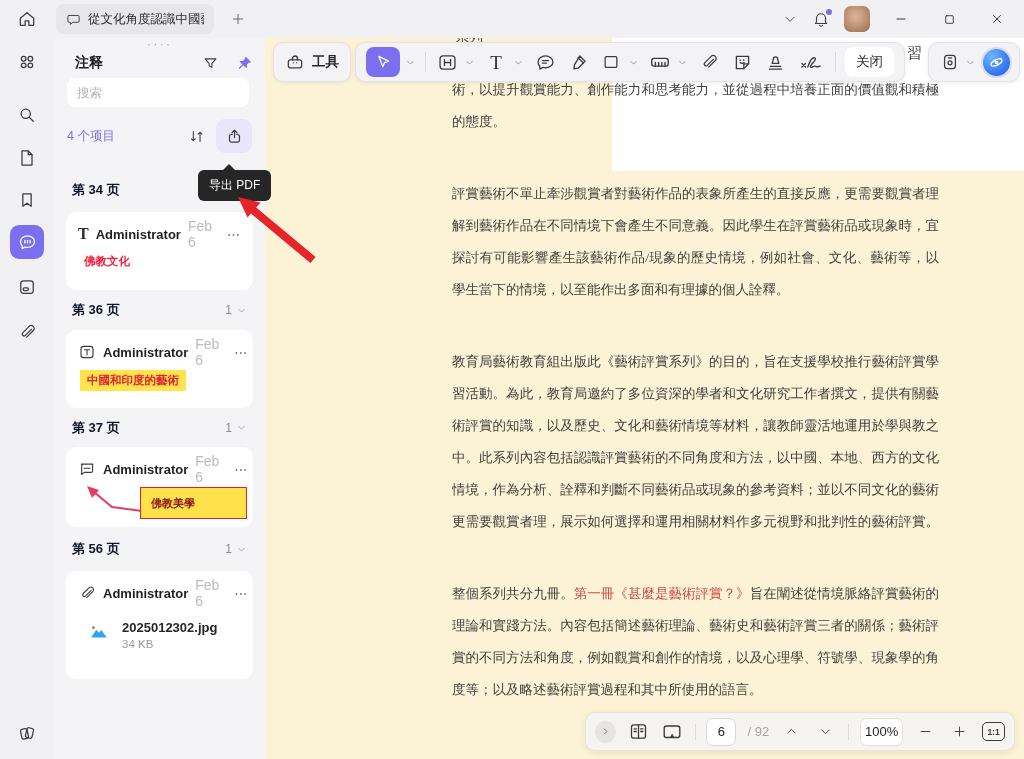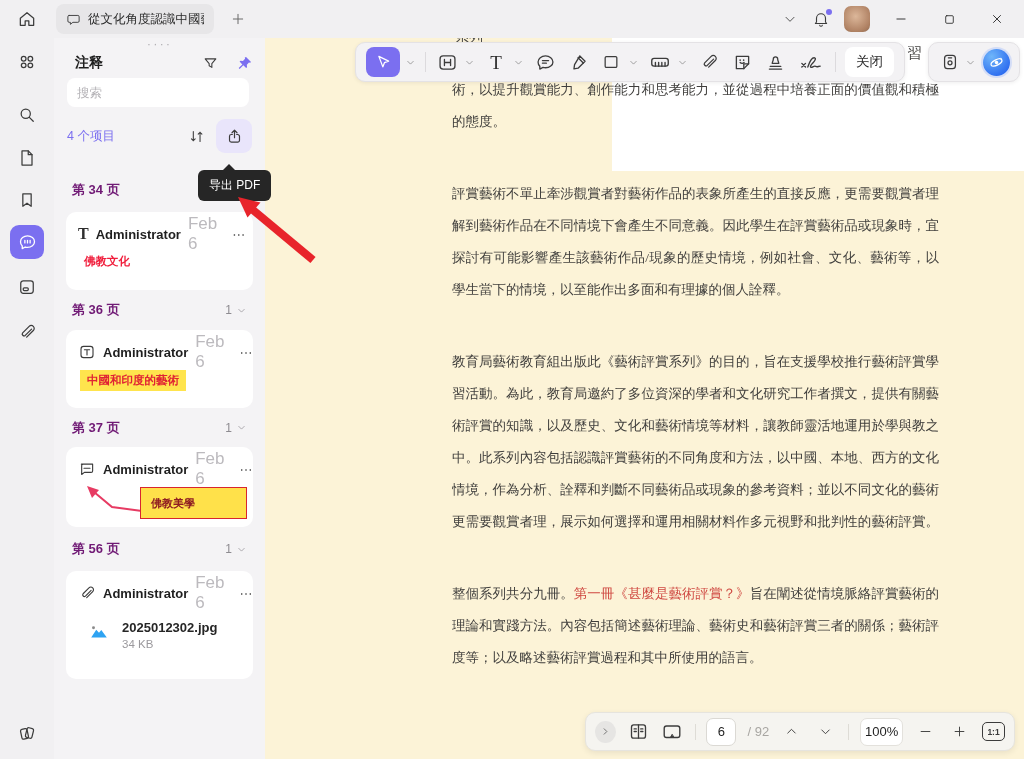--- a/index.html
+++ b/index.html
@@ -35,27 +35,27 @@
   .search-box { position:absolute; top:40px; left:13px; width:182px; height:29px; background:#ffffff; border-radius:8px; display:flex; align-items:center; padding:0 10px; }
   .search-box input { border:none; outline:none; width:100%; font-size:12.5px; background:transparent; font-family:inherit; color:#333; }
   .search-box input::placeholder { color:#b4b2b6; }
   .items-row { position:absolute; top:81px; left:13px; width:185px; height:34px; display:flex; align-items:center; }
   .items-count { font-size:12.5px; color:#7b6ff0; }
   .sort-btn { margin-left:auto; width:28px; height:28px; display:flex; align-items:center; justify-content:center; }
   .export-btn { width:36px; height:34px; margin-left:6px; background:#e9e5fb; border-radius:9px; display:flex; align-items:center; justify-content:center; }
   .groups { position:absolute; top:130px; left:12px; width:187px; }
   .group-row { height:44px; display:flex; align-items:center; padding:0 6px 0 6px; }
   .group-row.g2 { height:40px; } .group-row.g3 { height:39px;justify-content:space-between; } .group-row.g4 { height:44px; }
-  .group-label { font-size:13px; font-weight:bold; color:#701a75; }
+  .group-label { font-size:13px; font-weight:bold; color:#0f172a; }
   .group-count { margin-left:auto; font-size:12px; color:#8d8b90; display:flex; align-items:center; gap:4px; }
   .card { background:#ffffff; border-radius:10px; padding:11px 12px 8px 12px; }
   .card.c1 { height:78px; } .card.c2 { height:78px; } .card.c3 { height:80px; } .card.c4 { height:108px; }
   .card-head { display:flex; align-items:center; gap:7px; height:22px; }
   .card-author { font-size:13px; font-weight:bold; color:#1f1f1f; }
-  .card-date { margin-left:auto; font-size:17px; color:#bcbabe; }
+  .card-date { margin-left:auto; font-size:14px; color:#bcbabe; }
   .card-menu { color:#4a4a4a; font-size:13px; margin-left:8px; letter-spacing:1px; }
   .note-red { margin:9px 0 0 6px; font-size:11.5px; font-weight:bold; color:#f01e3c; }
   .hl-band { display:inline-block; margin:7px 0 0 2px; background:#ffe44d; padding:3px 7px; font-size:11.5px; font-weight:bold; color:#e02234; }
   .callout-wrap { position:relative; height:40px; margin-top:3px; }
   .callout-box { position:absolute; left:62px; top:4px; width:107px; height:32px; background:#ffe14a; border:1.5px solid #d8252f; display:flex; align-items:center; padding-left:10px; font-size:11px; font-weight:bold; color:#8f1d22; }
   .attach-row { display:flex; align-items:flex-start; gap:12px; margin:16px 0 0 10px; }
   .attach-name { font-size:13px; font-weight:bold; color:#262626; }
   .attach-size { font-size:11.5px; color:#9b999d; margin-top:3px; }
 
   
@@ -367,20 +367,29 @@
       </div>
     </div>
   </div>
 </div>
 
 <div class="main">
   <div class="white-block"></div>
   <div class="clip-top">系列</div>
   <div class="clip-right">習</div>
 
+  <div class="fl-bar bar-tools">
+    <span>
+        <svg class="ic" width="20" height="20" viewBox="0 0 24 24">
+          <rect x="4" y="9.5" width="16" height="9.5" rx="2.5"></rect>
+          <path d="M9 9.5V7.8a3 3 0 0 1 6 0v1.7M10 13h.01M14 13h.01" stroke-width="1.7"></path>
+        </svg>
+      </span>
+    <span class="tools-label">工具</span>
+  </div>
 
   <div class="fl-bar bar-main">
     <span class="tool-btn active">
         <span>
           <svg class="ic" width="18" height="18" viewBox="0 0 24 24" style="stroke-width:1.7">
             <path d="M6.5 4.5l5.3 14 2.1-5.6 5.6-2.1z"></path>
           </svg>
         </span>
       </span>
     <span class="chev">
@@ -529,20 +538,21 @@
       <div class="line">教育局藝術教育組出版此《藝術評賞系列》的目的，旨在支援學校推行藝術評賞學</div>
       <div class="line">習活動。為此，教育局邀約了多位資深的學者和文化研究工作者撰文，提供有關藝</div>
       <div class="line">術評賞的知識，以及歷史、文化和藝術情境等材料，讓教師靈活地運用於學與教之</div>
       <div class="line">中。此系列內容包括認識評賞藝術的不同角度和方法，以中國、本地、西方的文化</div>
       <div class="line">情境，作為分析、詮釋和判斷不同藝術品或現象的參考資料；並以不同文化的藝術</div>
       <div class="line">更需要觀賞者理，展示如何選擇和運用相關材料作多元視野和批判性的藝術評賞。</div>
     </div>
     <div class="para">
       <div class="line"><span>整個系列共分九冊。</span><span class="doc-red">第一冊《甚麼是藝術評賞？》</span><span>旨在闡述從情境脈絡評賞藝術的</span></div>
       <div class="line">理論和實踐方法。內容包括簡述藝術理論、藝術史和藝術評賞三者的關係；藝術評</div>
+      <div class="line">賞的不同方法和角度，例如觀賞和創作的情境，以及心理學、符號學、現象學的角</div>
       <div class="line short">度等；以及略述藝術評賞過程和其中所使用的語言。</div>
     </div>
   </div>
 
   <div class="statusbar">
     <span class="sb-circle">
         <span>
           <svg class="ic" width="13" height="13" viewBox="0 0 24 24" style="stroke:#5a5a5a">
             <path d="M9.5 7l5 5-5 5"></path>
           </svg>

